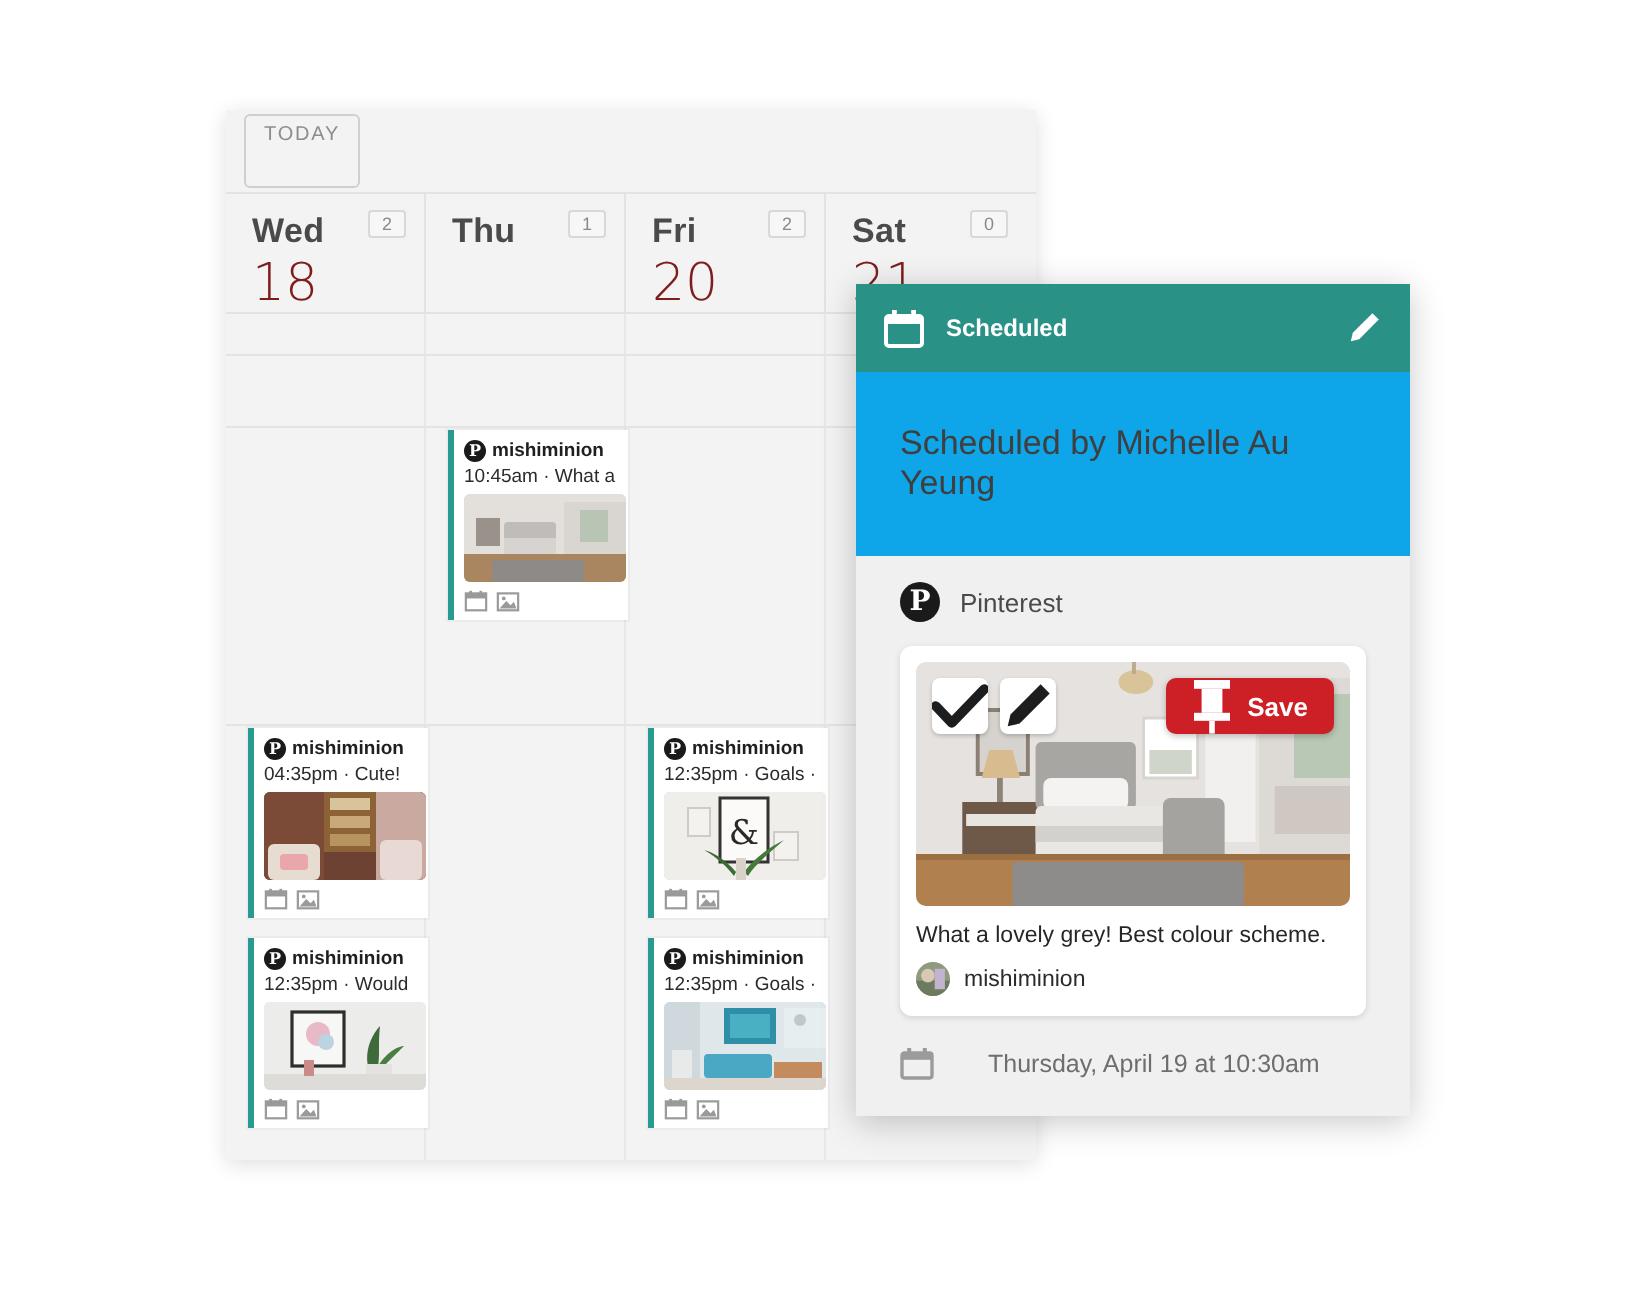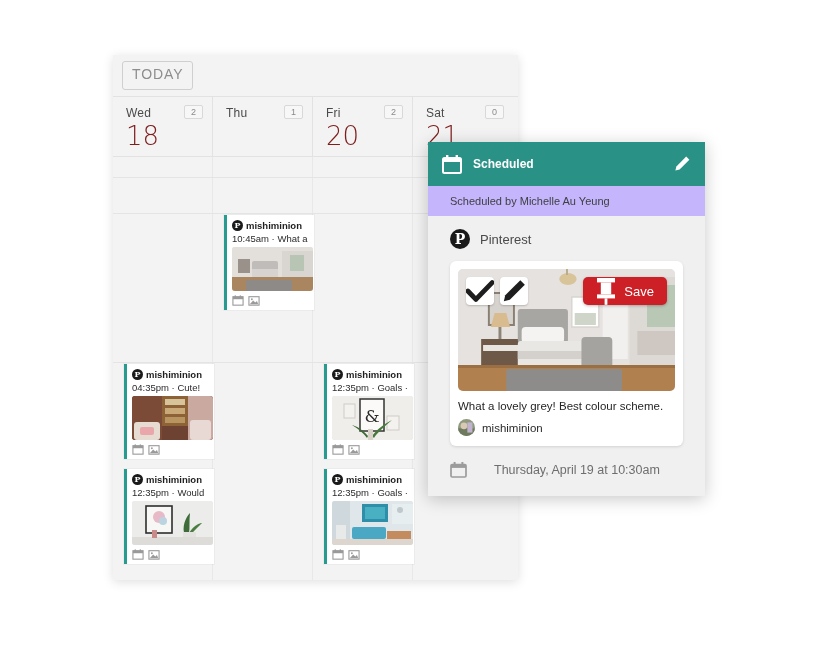--- a/index.html
+++ b/index.html
@@ -32,46 +32,46 @@
     border-bottom: 1px solid #e2e2e2;
     display: flex;
     align-items: center;
     padding-left: 9px;
   }
   .today-btn {
     border: 1px solid #cfcfcf;
     border-radius: 3px;
     background: #f3f3f3;
     color: #8d8d8d;
-    font-size: 14px;
+    font-size: 10px;
     letter-spacing: 0.9px;
-    padding: 5px 9px 8px 9px;
+    padding: 5px 9px 20px 9px;
     font-family: "Liberation Sans", sans-serif;
     line-height: 1;
     text-align: right;
   }
 
   .cal-head {
     display: flex;
     height: 59px;
     border-bottom: 1px solid #e2e2e2;
     background: #f3f3f3;
   }
   .cal-head .daycol {
     width: 100px;
     border-right: 1px solid #e2e2e2;
     position: relative;
     padding: 9px 0 0 13px;
     box-sizing: border-box;
   }
   .cal-head .daycol:last-child { border-right: none; }
   .dow {
-    font-size: 12px;
+    font-size: 17px;
     color: #4a4a4a;
-    font-weight: normal;
+    font-weight: bold;
     letter-spacing: .2px;
   }
   .dnum {
     font-size: 26px;
     color: #7f1d1d;
     font-weight: 300;
     line-height: 30px;
     margin-top: 1px;
     font-family: "DejaVu Sans", sans-serif;
   }
@@ -185,23 +185,23 @@
     padding: 0 14px;
     gap: 11px;
   }
   .popup-title {
     color: #ffffff;
     font-size: 12px;
     font-weight: bold;
     flex: 1;
   }
   .popup-subbar {
-    background: #c4b5fd;
-    padding: 9px 22px;
-    font-size: 11px;
+    background: #0ea5e9;
+    padding: 26px 22px;
+    font-size: 17px;
     color: #3f3f3f;
   }
   .popup-network {
     display: flex;
     align-items: center;
     gap: 10px;
     padding: 13px 22px 6px 22px;
   }
   .pin-big {
     width: 20px; height: 20px;
@@ -250,21 +250,21 @@
     right: 8px; top: 8px;
     background: #cc1f26;
     color: #ffffff;
     border-radius: 5px;
     height: 28px;
     display: flex;
     align-items: center;
     gap: 6px;
     padding: 0 13px 0 11px;
     font-size: 13px;
-    font-weight: normal;
+    font-weight: bold;
     box-shadow: 0 1px 3px rgba(0,0,0,0.25);
   }
   .pin-caption {
     font-size: 11.5px;
     color: #262626;
     margin-top: 9px;
   }
   .pin-author {
     display: flex;
     align-items: center;

